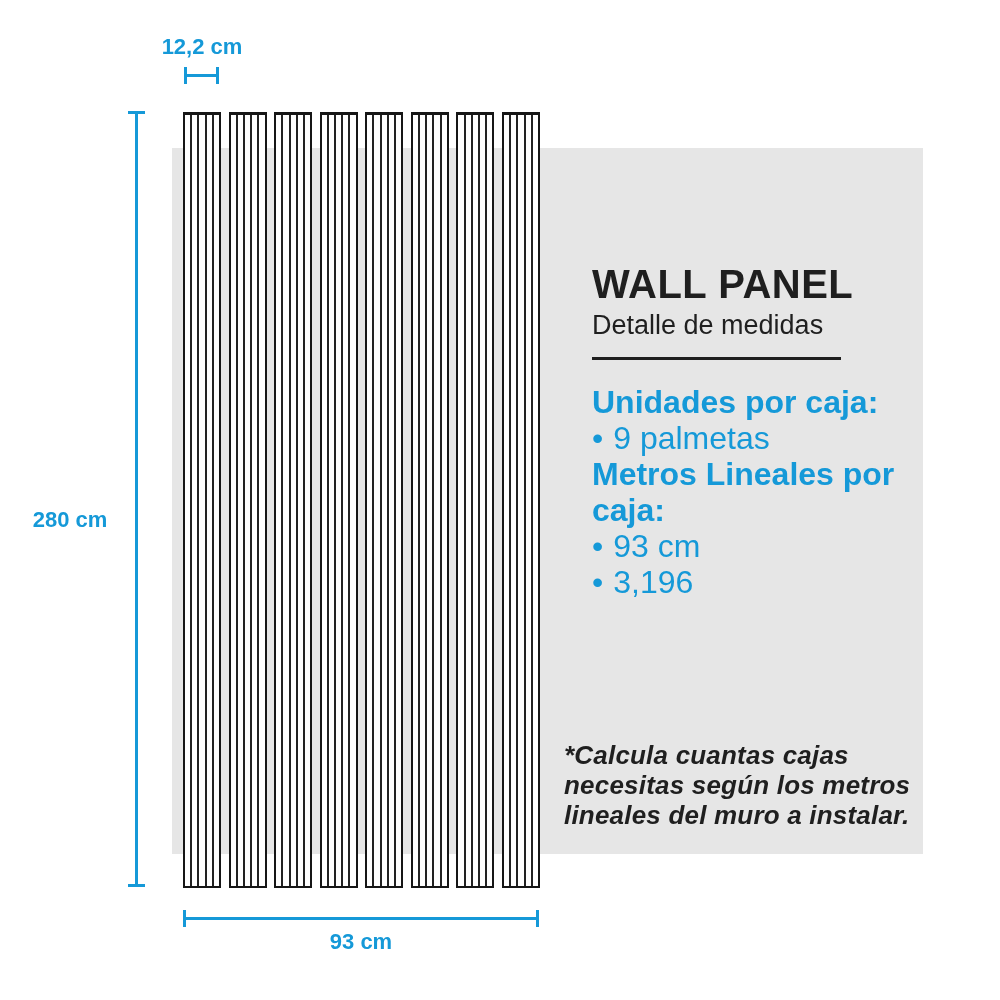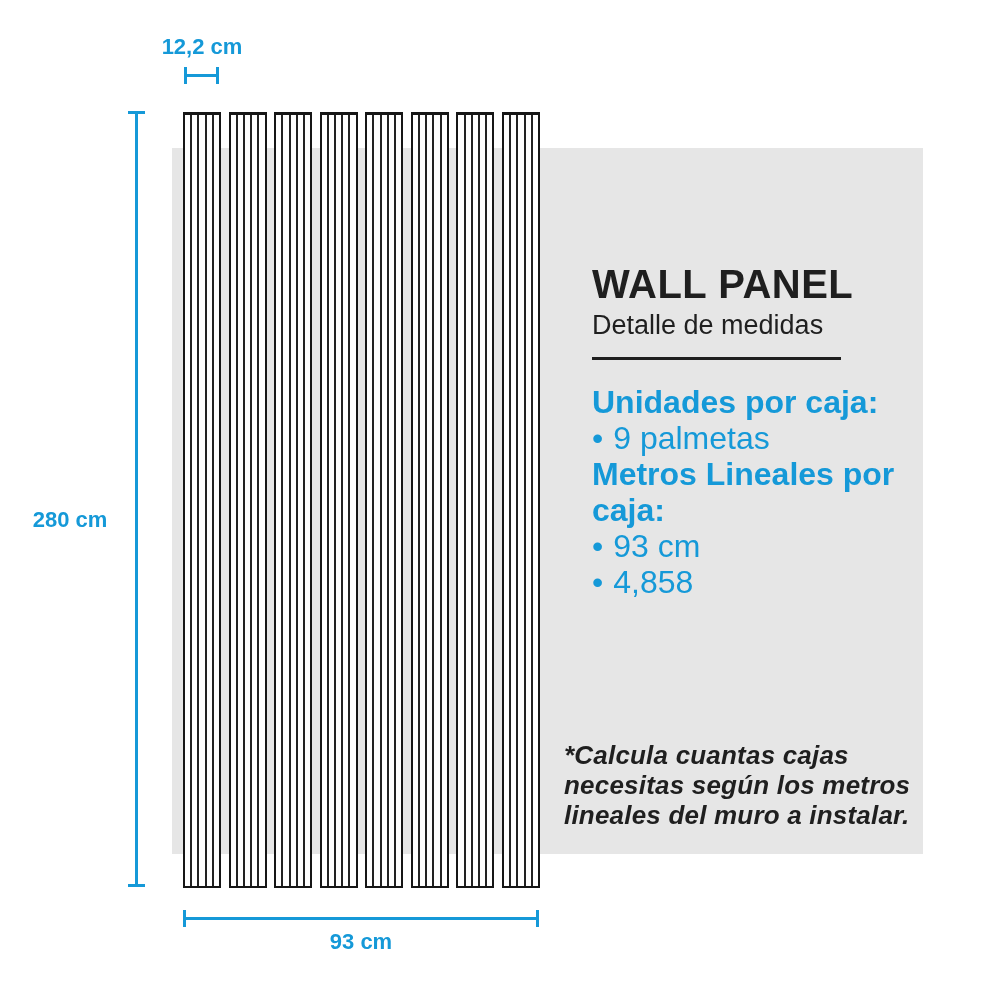--- a/index.html
+++ b/index.html
@@ -158,21 +158,21 @@
     <div class="specs">
       <div class="spec-label">Unidades por caja:</div>
       <div class="spec-item">
         <span class="bullet">•</span><span>9 palmetas</span>
       </div>
       <div class="spec-label">Metros Lineales por caja:</div>
       <div class="spec-item">
         <span class="bullet">•</span><span>93 cm</span>
       </div>
       <div class="spec-item">
-        <span class="bullet">•</span><span>4,858</span>
+        <span class="bullet">•</span><span>3,196</span>
       </div>
     </div>
   </div>
 
   <div class="note">
     <div>*Calcula cuantas cajas</div>
     <div>necesitas según los metros</div>
     <div>lineales del muro a instalar.</div>
   </div>
 

